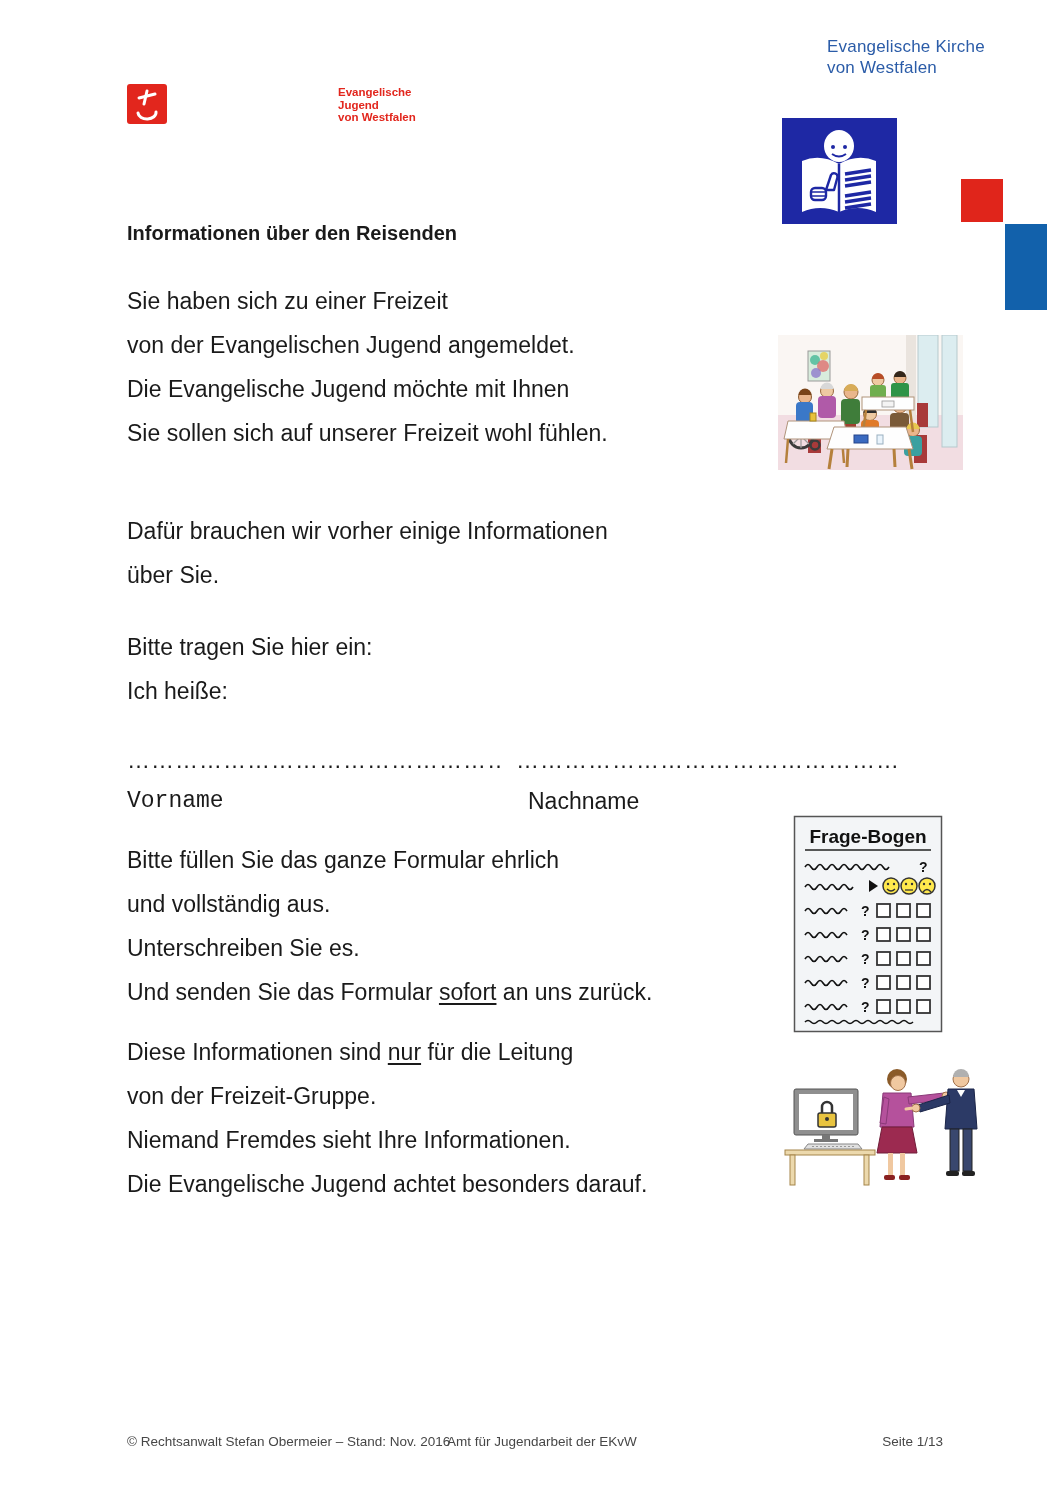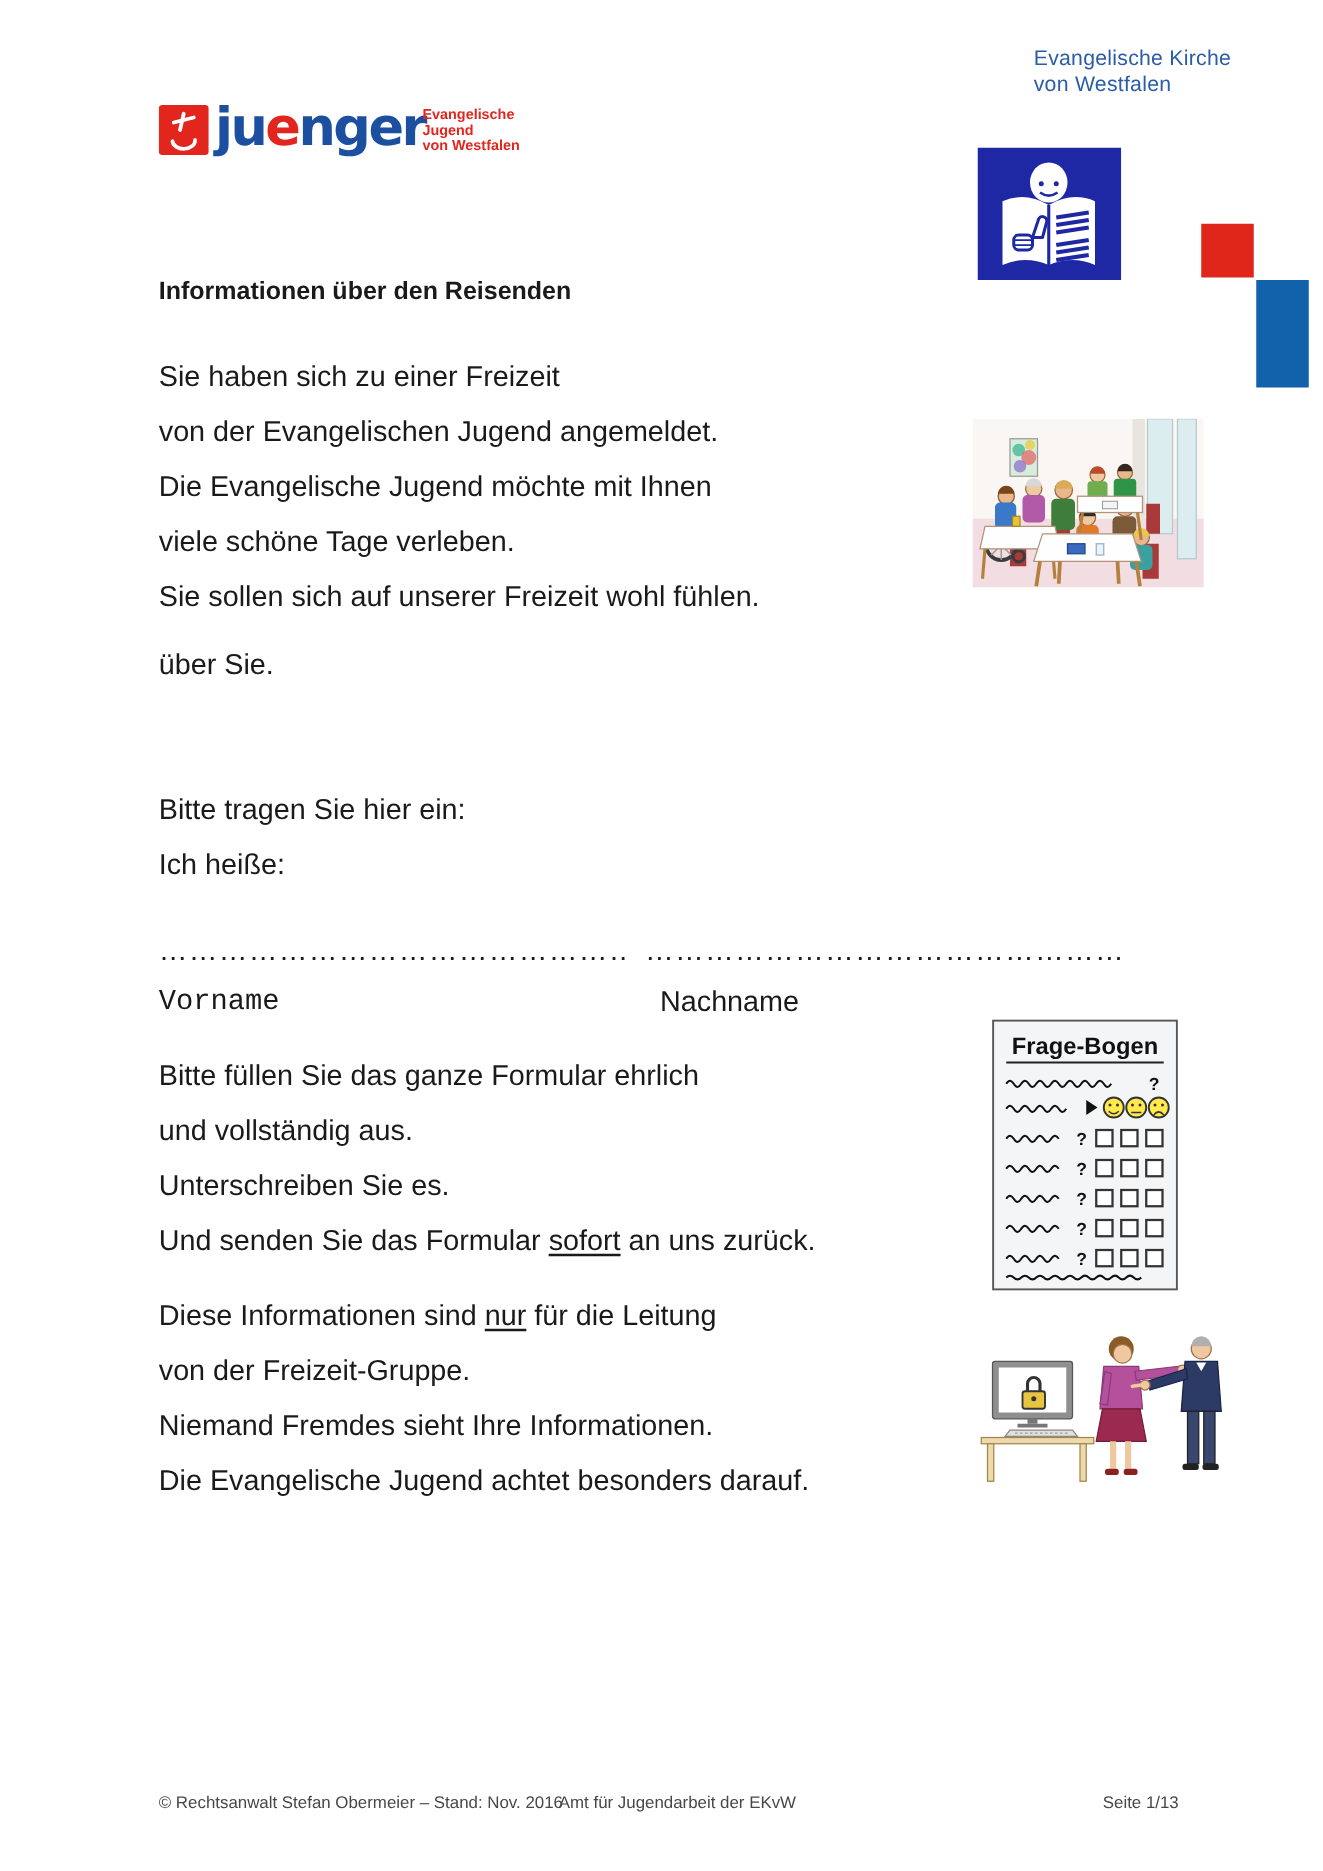--- a/index.html
+++ b/index.html
@@ -37,23 +37,20 @@
   </div>
 
   <svg class="abs" style="left:127px;top:84px;" width="40" height="40" viewBox="0 0 40 40">
     <rect width="40" height="40" rx="3" fill="#e2261d"></rect>
     <g stroke="#ffffff" stroke-width="3" stroke-linecap="round" fill="none">
       <path d="M20 7 L17 20"></path>
       <path d="M12 14 L28 10"></path>
       <path d="M11 29 a9 6.5 0 1 0 18 -1"></path>
     </g>
   </svg>
-  <div class="abs wordmark" style="left:172px;top:80px;">
-    <span class="blue">ju</span><span class="red">e</span><span class="blue">nger</span>
-  </div>
   <div class="abs tagline" style="left:338px;top:86px;">
     <div>Evangelische</div>
     <div>Jugend</div>
     <div>von Westfalen</div>
   </div>
 
   <svg class="abs" style="left:782px;top:118px;" width="115" height="106" viewBox="0 0 115 106">
     <rect width="115" height="106" fill="#1e28a4"></rect>
     <ellipse cx="57" cy="28" rx="15" ry="16" fill="#fff"></ellipse>
     <circle cx="51" cy="29" r="2" fill="#1e28a4"></circle>
@@ -79,21 +76,20 @@
 
   <div class="abs deco-red" style="left:961px;top:179px;width:42px;height:43px;"></div>
   <div class="abs deco-blue" style="left:1005px;top:224px;width:42px;height:86px;"></div>
 
   <div class="abs subtitle" style="left:127px;top:222px;">Informationen über den Reisenden</div>
 
   <div class="abs body-text" style="left:127px;top:279px;">
     <div>Sie haben sich zu einer Freizeit</div>
     <div>von der Evangelischen Jugend angemeldet.</div>
     <div>Die Evangelische Jugend möchte mit Ihnen</div>
-    <div>viele schöne Tage verleben.</div>
     <div>Sie sollen sich auf unserer Freizeit wohl fühlen.</div>
   </div>
 
   <svg class="abs" style="left:778px;top:335px;" width="185" height="135" viewBox="0 0 185 135">
     <rect width="185" height="135" fill="#faf6f3"></rect>
     <rect x="0" y="80" width="185" height="55" fill="#f2dde2"></rect>
     <rect x="128" y="0" width="10" height="84" fill="#eae4de"></rect>
     <rect x="140" y="0" width="20" height="92" fill="#dcedf0" stroke="#b6c9cd"></rect>
     <rect x="164" y="0" width="15" height="112" fill="#dcedf0" stroke="#b6c9cd"></rect>
     <g>
@@ -144,20 +140,21 @@
     <path d="M10 86 L66 86 L70 104 L6 104 Z" fill="#fefefe" stroke="#b0937a"></path>
     <path d="M10 104 l-2 24 M64 104 l2 24" stroke="#b5803c" stroke-width="2.5"></path>
     <rect x="32" y="78" width="6" height="8" fill="#e8c23c" stroke="#a8861c"></rect>
     <path d="M56 92 L128 92 L135 114 L49 114 Z" fill="#fefefe" stroke="#b0937a"></path>
     <path d="M54 114 l-3 20 M131 114 l3 20 M70 114 l-1 18 M116 114 l1 18" stroke="#b5803c" stroke-width="3"></path>
     <rect x="99" y="100" width="6" height="9" fill="#eaf4fc" stroke="#9ab0c0"></rect>
     <rect x="76" y="100" width="14" height="8" fill="#3a6ac0" stroke="#24448a"></rect>
   </svg>
 
   <div class="abs body-text" style="left:127px;top:509px;">
+    <div>Dafür brauchen wir vorher einige Informationen</div>
     <div>über Sie.</div>
   </div>
 
   <div class="abs body-text" style="left:127px;top:625px;">
     <div>Bitte tragen Sie hier ein:</div>
     <div>Ich heiße:</div>
   </div>
 
   <div class="abs dots" style="left:127px;top:738px;width:376px;">………………………………………………</div>
   <div class="abs dots" style="left:516px;top:738px;width:382px;">………………………………………………</div>

